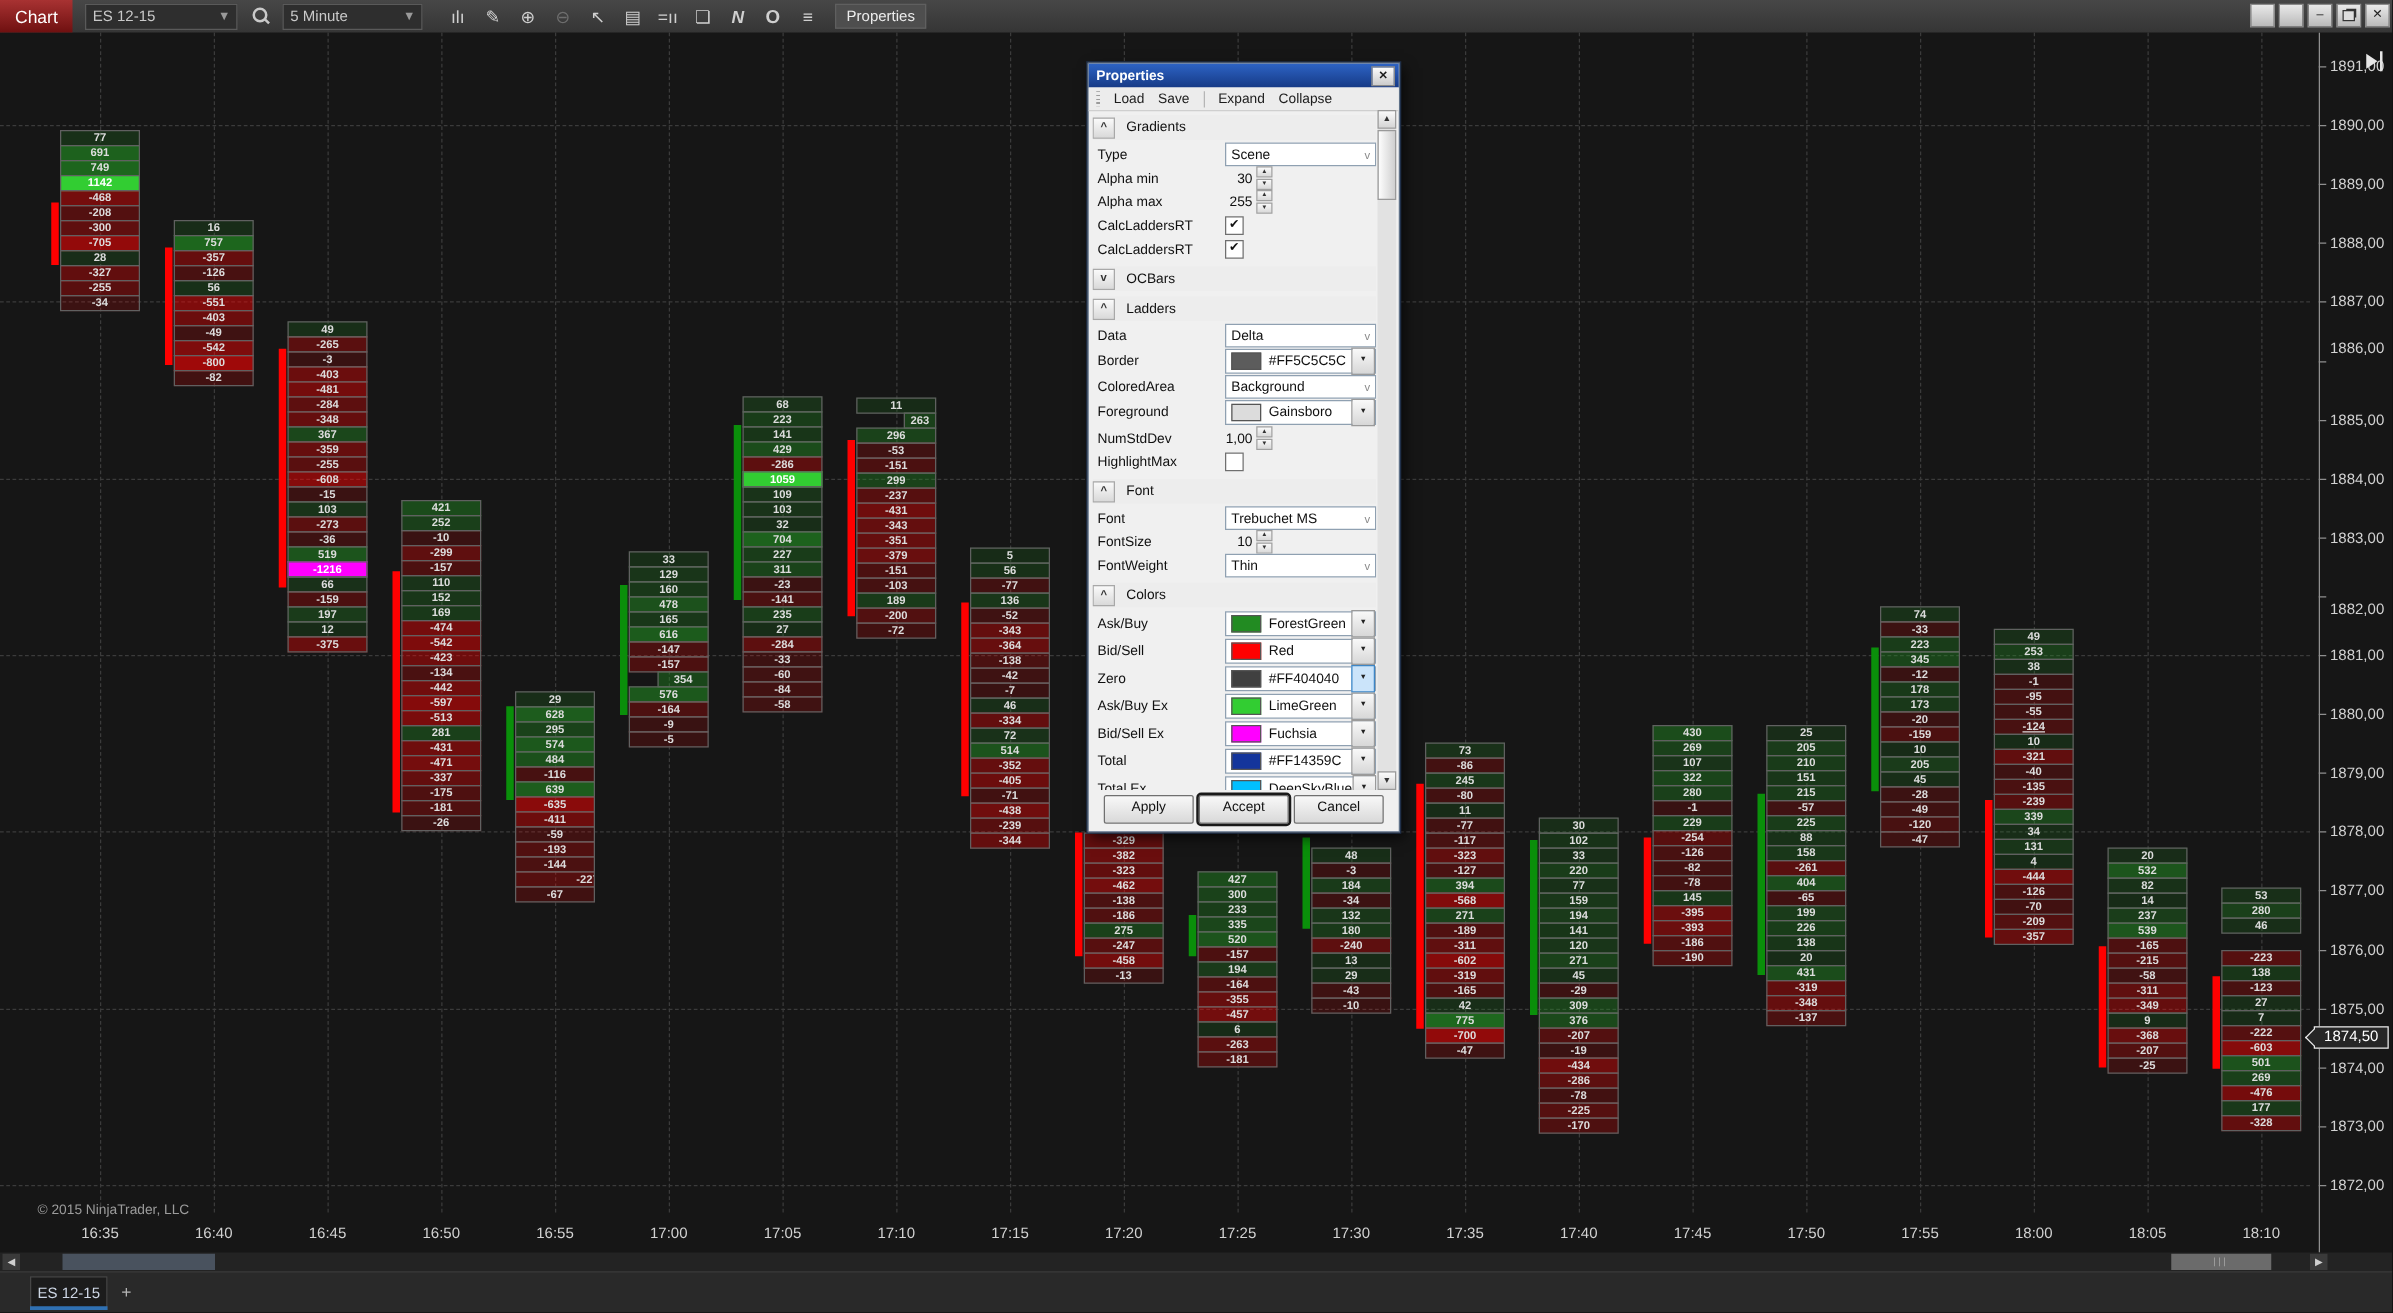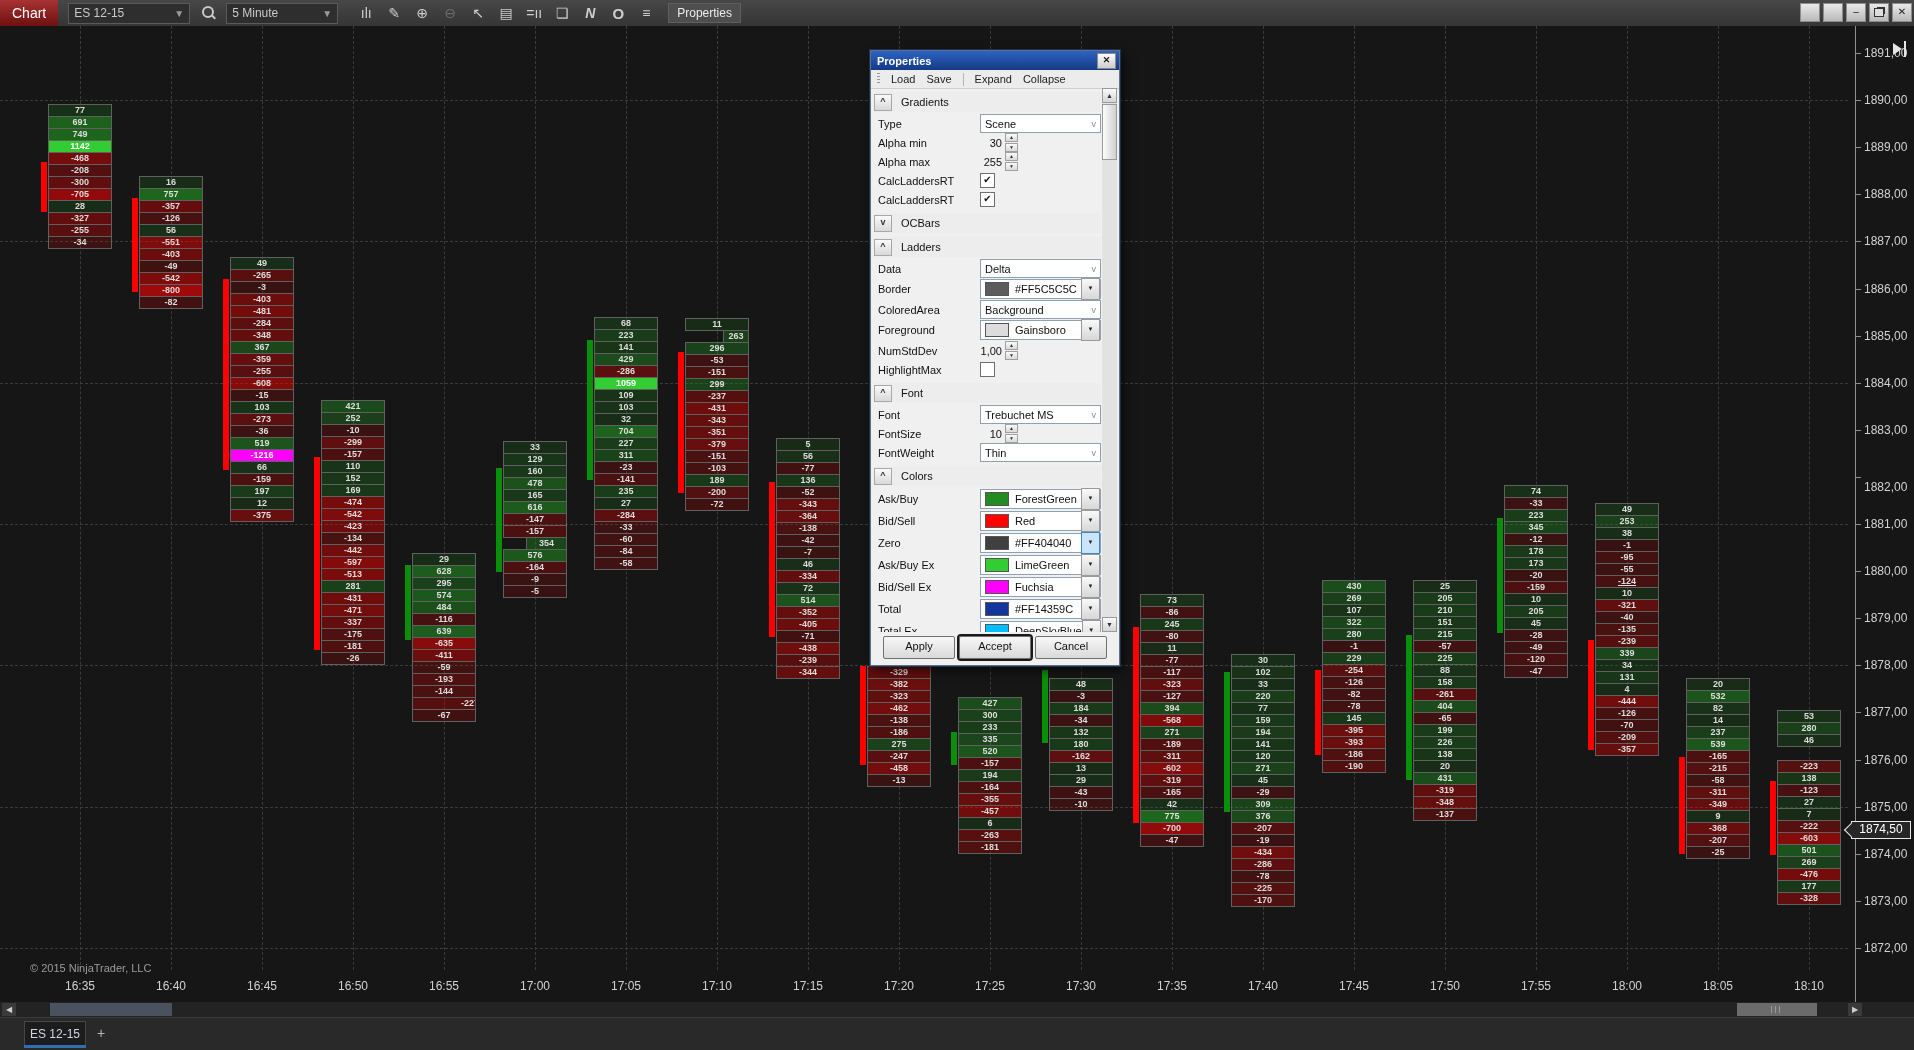--- a/index.html
+++ b/index.html
@@ -387,21 +387,21 @@
         <div class="cell" style="background: rgba(255, 0, 0, 0.247);">-181</div>
       </div>
       <div class="accent" style="left: 951px; top: 732px; height: 33px; background: rgb(10, 143, 10);"></div>
       <div class="col" style="left: 1049px; top: 678px;">
         <div class="cell" style="background: rgba(34, 139, 34, 0.21);">48</div>
         <div class="cell" style="background: rgba(255, 0, 0, 0.15);">-3</div>
         <div class="cell" style="background: rgba(34, 139, 34, 0.306);">184</div>
         <div class="cell" style="background: rgba(255, 0, 0, 0.165);">-34</div>
         <div class="cell" style="background: rgba(34, 139, 34, 0.27);">132</div>
         <div class="cell" style="background: rgba(34, 139, 34, 0.3);">180</div>
-        <div class="cell" style="background: rgba(255, 0, 0, 0.31);">-162</div>
+        <div class="cell" style="background: rgba(255, 0, 0, 0.31);">-240</div>
         <div class="cell" style="background: rgba(34, 139, 34, 0.19);">13</div>
         <div class="cell" style="background: rgba(34, 139, 34, 0.2);">29</div>
         <div class="cell" style="background: rgba(255, 0, 0, 0.173);">-43</div>
         <div class="cell" style="background: rgba(255, 0, 0, 0.153);">-10</div>
       </div>
       <div class="accent" style="left: 1042px; top: 670px; height: 73px; background: rgb(10, 143, 10);"></div>
       <div class="col" style="left: 1140px; top: 594px;">
         <div class="cell" style="background: rgba(34, 139, 34, 0.227);">73</div>
         <div class="cell" style="background: rgba(255, 0, 0, 0.196);">-86</div>
         <div class="cell" style="background: rgba(34, 139, 34, 0.29);">245</div>
@@ -578,21 +578,21 @@
       <div class="plabel" style="top: 53px;">1891,00</div>
       <div class="ptick" style="top: 100.105px;"></div>
       <div class="plabel" style="top: 100.105px;">1890,00</div>
       <div class="ptick" style="top: 147.21px;"></div>
       <div class="plabel" style="top: 147.21px;">1889,00</div>
       <div class="ptick" style="top: 194.315px;"></div>
       <div class="plabel" style="top: 194.315px;">1888,00</div>
       <div class="ptick" style="top: 241.42px;"></div>
       <div class="plabel" style="top: 241.42px;">1887,00</div>
       <div class="ptick" style="top: 288.525px;"></div>
-      <div class="plabel" style="top: 289px;">1886,00</div>
+      <div class="plabel" style="top: 278px;">1886,00</div>
       <div class="ptick" style="top: 335.63px;"></div>
       <div class="plabel" style="top: 335.63px;">1885,00</div>
       <div class="ptick" style="top: 382.735px;"></div>
       <div class="plabel" style="top: 382.735px;">1884,00</div>
       <div class="ptick" style="top: 429.84px;"></div>
       <div class="plabel" style="top: 429.84px;">1883,00</div>
       <div class="ptick" style="top: 476.945px;"></div>
       <div class="plabel" style="top: 487px;">1882,00</div>
       <div class="ptick" style="top: 524.05px;"></div>
       <div class="plabel" style="top: 524.05px;">1881,00</div>

